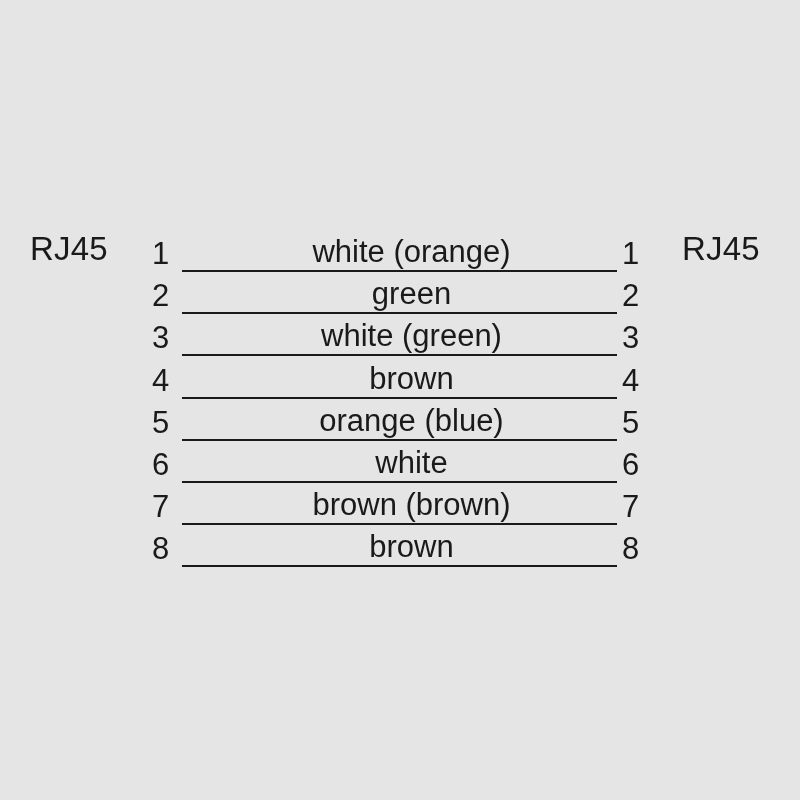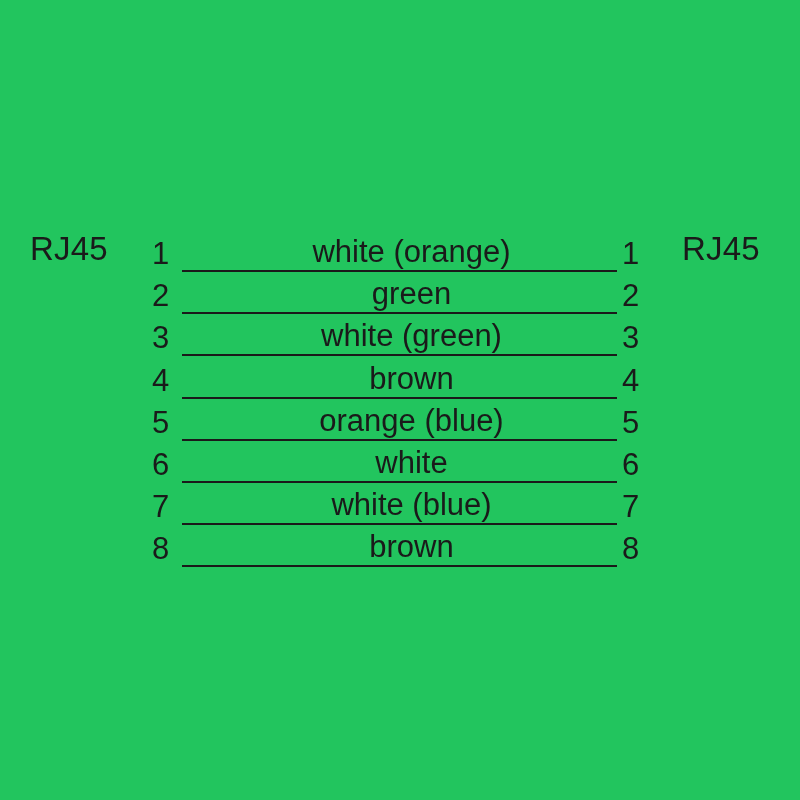--- a/index.html
+++ b/index.html
@@ -9,21 +9,21 @@
     background: #ffffff;
   }
   body {
     font-family: "Liberation Sans", sans-serif;
     -webkit-font-smoothing: antialiased;
   }
   #diagram-canvas {
     position: relative;
     width: 800px;
     height: 800px;
-    background: #22c55e;
+    background: #e5e5e5;
     overflow: hidden;
   }
 
   
   .connector-label {
     position: absolute;
     font-size: 33px;
     line-height: 1;
     color: #1a1a1a;
     white-space: nowrap;
@@ -127,21 +127,21 @@
       </div>
       <div class="wire-row" style="top: 481px;">
         <span class="pin-number left">6</span>
         <div class="wire-line"></div>
         <div class="wire-label">white</div>
         <span class="pin-number right">6</span>
       </div>
       <div class="wire-row" style="top: 523.2px;">
         <span class="pin-number left">7</span>
         <div class="wire-line"></div>
-        <div class="wire-label">white (blue)</div>
+        <div class="wire-label">brown (brown)</div>
         <span class="pin-number right">7</span>
       </div>
       <div class="wire-row" style="top: 565.4px;">
         <span class="pin-number left">8</span>
         <div class="wire-line"></div>
         <div class="wire-label">brown</div>
         <span class="pin-number right">8</span>
       </div>
     </div>
 

